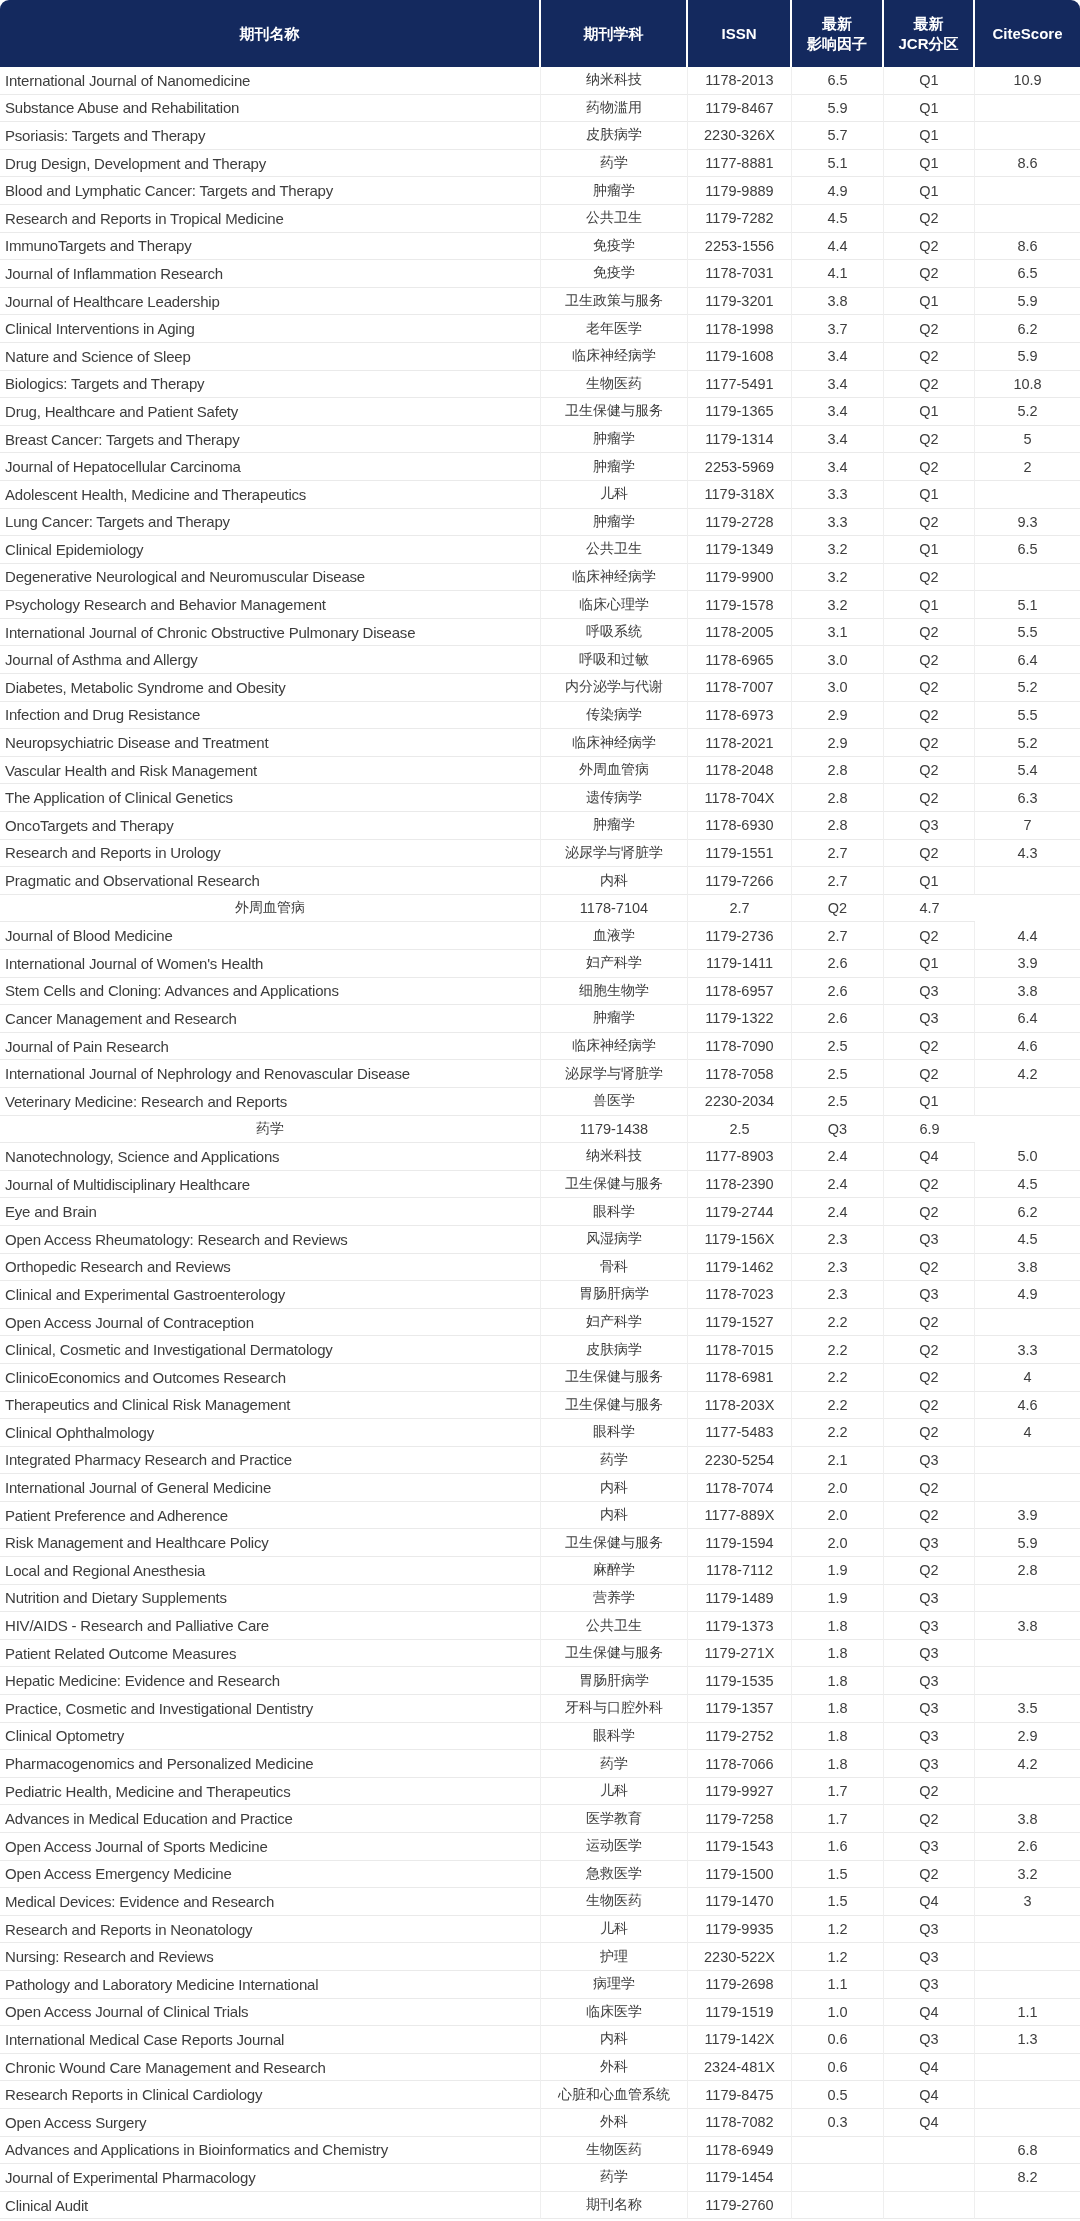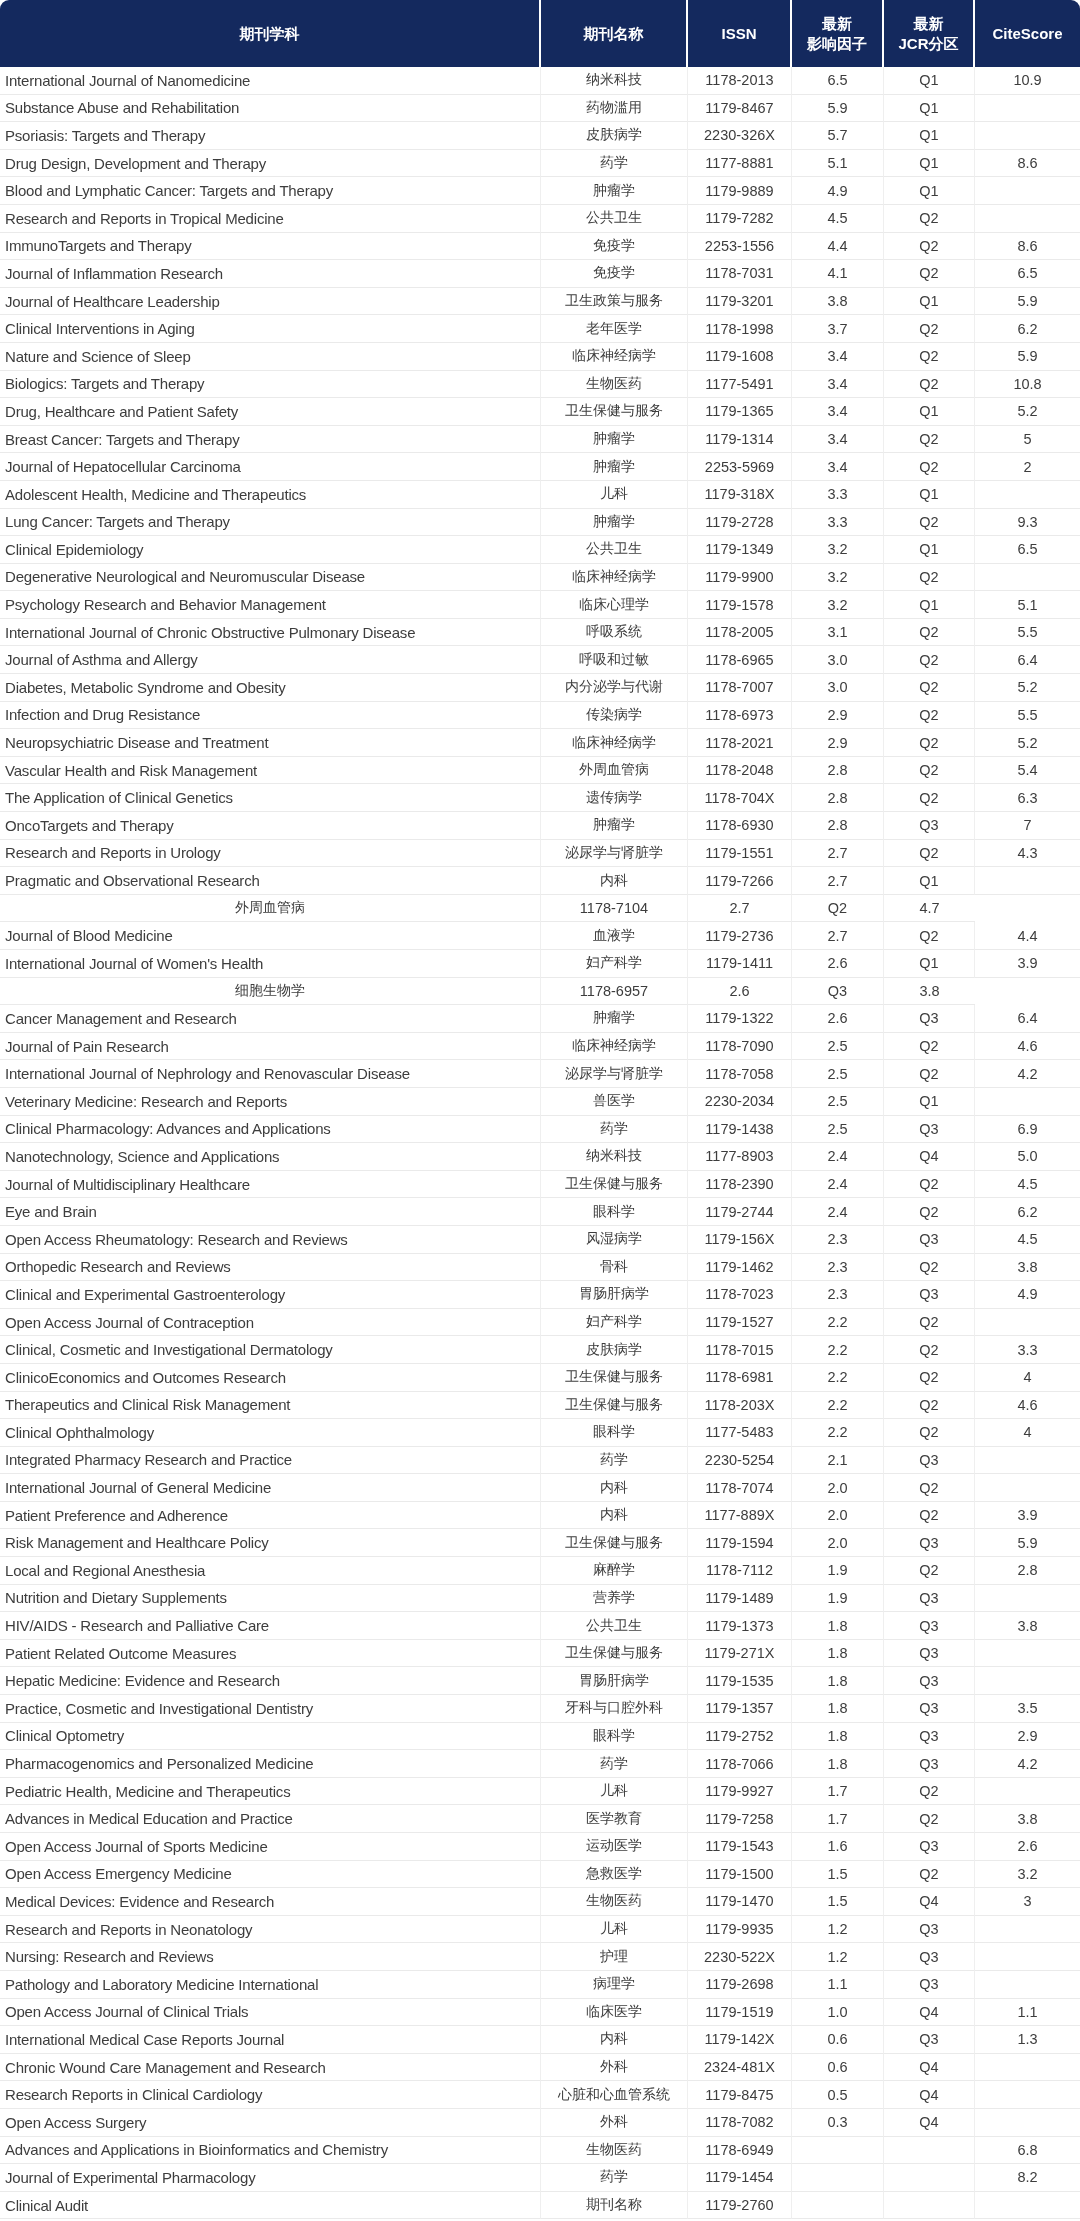--- a/index.html
+++ b/index.html
@@ -62,25 +62,25 @@
     letter-spacing:-0.2px;
   }
   .td.col-issn{font-size:14.5px;}
   .td.col-if,.td.col-jcr,.td.col-cs{font-size:14.5px;}
 </style>
 </head>
 <body>
 
 <div class="table">
   <div class="thead">
+    <div class="th col-name">
+      <span>期刊名称</span>
+    </div>
     <div class="th col-subject">
       <span>期刊学科</span>
-    </div>
-    <div class="th col-name">
-      <span>期刊名称</span>
     </div>
     <div class="th col-issn">
       <span>ISSN</span>
     </div>
     <div class="th col-if">
       <span>最新</span>
       <span>影响因子</span>
     </div>
     <div class="th col-jcr">
       <span>最新</span>
@@ -381,20 +381,21 @@
   <div class="tr">
     <div class="td col-name">International Journal of Women's Health</div>
     <div class="td col-subject">妇产科学</div>
     <div class="td col-issn">1179-1411</div>
     <div class="td col-if">2.6</div>
     <div class="td col-jcr">Q1</div>
     <div class="td col-cs">3.9</div>
   </div>
 
   <div class="tr">
+    <div class="td col-name">Stem Cells and Cloning: Advances and Applications</div>
     <div class="td col-subject">细胞生物学</div>
     <div class="td col-issn">1178-6957</div>
     <div class="td col-if">2.6</div>
     <div class="td col-jcr">Q3</div>
     <div class="td col-cs">3.8</div>
   </div>
 
   <div class="tr">
     <div class="td col-name">Cancer Management and Research</div>
     <div class="td col-subject">肿瘤学</div>
@@ -425,21 +426,20 @@
   <div class="tr">
     <div class="td col-name">Veterinary Medicine: Research and Reports</div>
     <div class="td col-subject">兽医学</div>
     <div class="td col-issn">2230-2034</div>
     <div class="td col-if">2.5</div>
     <div class="td col-jcr">Q1</div>
     <div class="td col-cs"></div>
   </div>
 
   <div class="tr">
-    <div class="td col-name">Clinical Pharmacology: Advances and Applications</div>
     <div class="td col-subject">药学</div>
     <div class="td col-issn">1179-1438</div>
     <div class="td col-if">2.5</div>
     <div class="td col-jcr">Q3</div>
     <div class="td col-cs">6.9</div>
   </div>
 
   <div class="tr">
     <div class="td col-name">Nanotechnology, Science and Applications</div>
     <div class="td col-subject">纳米科技</div>

